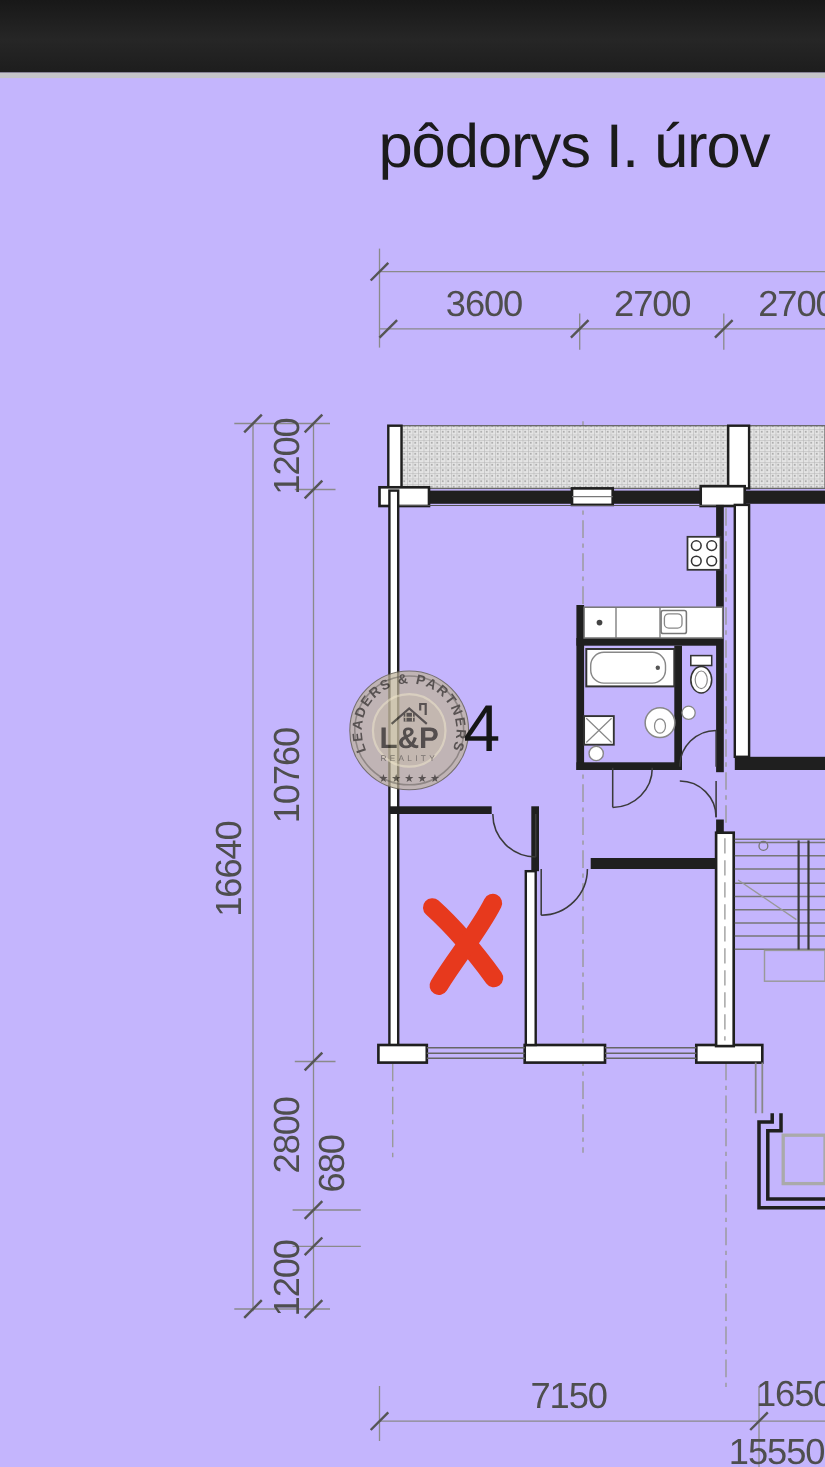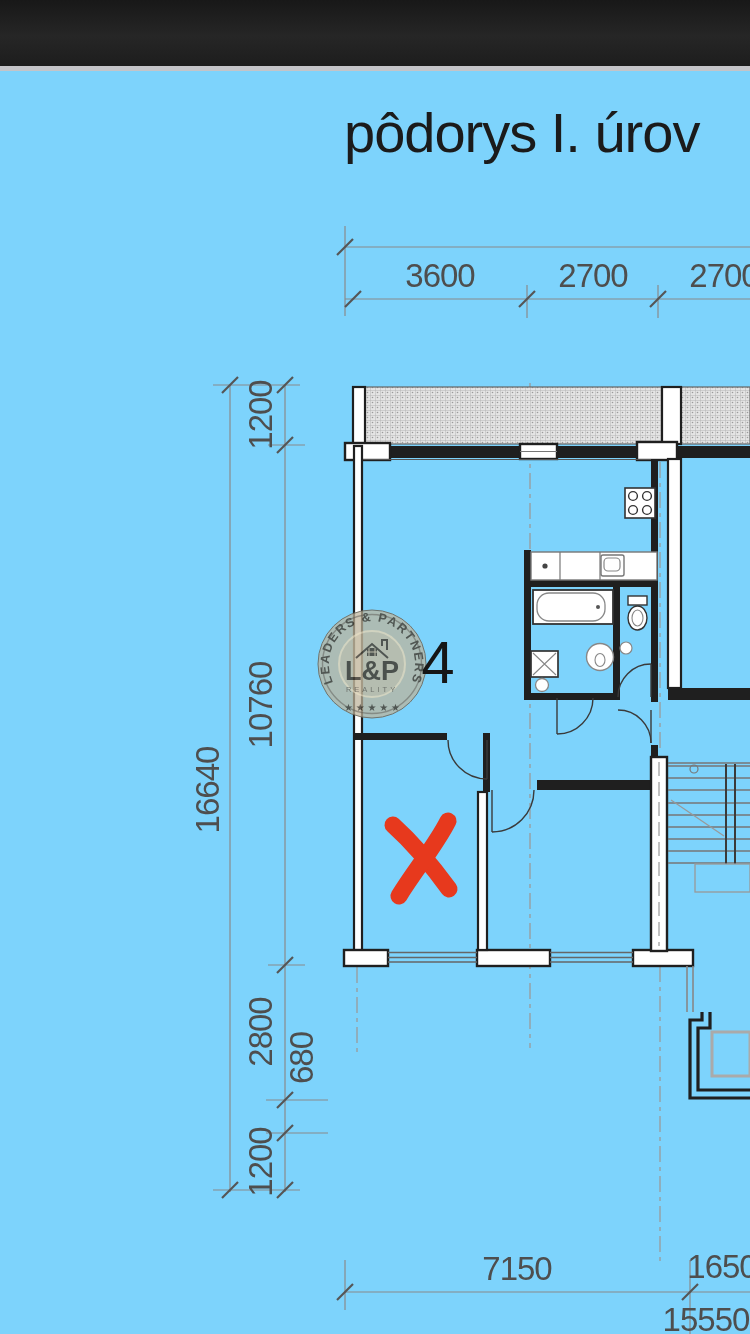--- a/index.html
+++ b/index.html
@@ -1,19 +1,19 @@
 <!DOCTYPE html>
 <html><head>
 <meta charset="utf-8">
 <style>
   html,body{margin:0;padding:0;background:#777;}
   .screen{
     position:relative;
     width:750px;height:1334px;
-    background:#7dd3fc;
+    background:#c4b5fd;
     overflow:hidden;
     font-family:"Liberation Sans", sans-serif;
     margin:0 auto;
   }
   .statusbar{
     position:absolute;left:0;top:0;width:750px;height:66px;
     background:linear-gradient(180deg,#181818 0%,#262626 55%,#1d1d1d 100%);
     border-bottom:5px solid #c4c4c8;
   }
   .plan-title{

